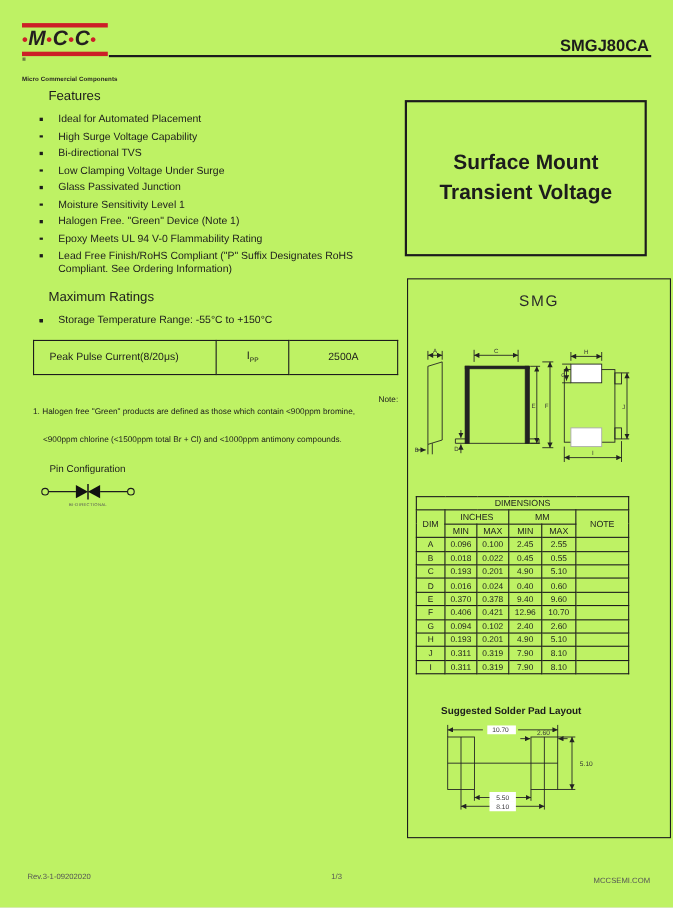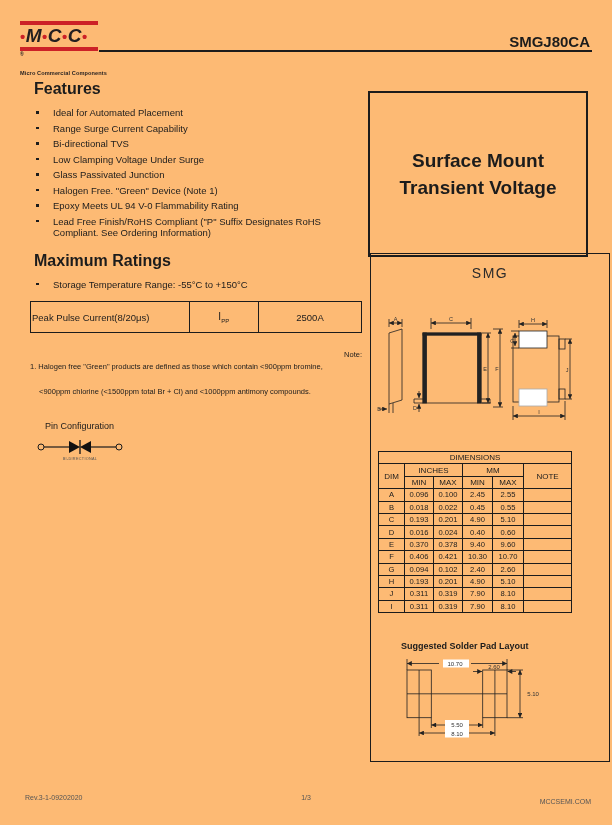--- a/index.html
+++ b/index.html
@@ -1,52 +1,52 @@
 <!DOCTYPE html>
 <html><head>
 <meta charset="utf-8">
 <style>
   html,body{margin:0;padding:0;background:#e8e8e8;}
-  .page{position:relative;width:612px;height:825px;background:#fdba74;margin:0 auto;
+  .page{position:relative;width:612px;height:825px;background:#bef264;margin:0 auto;
         font-family:"Liberation Sans",sans-serif;color:#1c1c1c;overflow:hidden;}
 
   
   .logo{position:absolute;left:20px;top:21px;width:84px;}
   .logo-bar{height:4px;background:#cc2127;width:78px;}
   .logo-text{font-size:19px;font-weight:bold;font-style:italic;letter-spacing:.5px;
              color:#231f20;line-height:21px;white-space:nowrap;}
   .logo-text .dot{color:#cc2127;font-style:normal;font-size:15px;}
   .logo-reg{font-size:5px;vertical-align:top;color:#231f20;font-weight:bold;}
   .logo-tagline{font-size:5.6px;font-weight:bold;letter-spacing:.1px;margin-top:1px;
                 color:#231f20;white-space:nowrap;}
   .header-rule{position:absolute;left:99px;right:20px;top:50px;height:2px;background:#1c1c1c;}
   .part-number{position:absolute;right:22px;top:33px;font-size:15px;font-weight:bold;}
 
   
   .left-col{position:absolute;left:30px;top:80px;width:332px;}
-  .section-title{font-size:16px;font-weight:bold;margin:0 0 9px 4px;}
+  .section-title{font-size:12px;font-weight:normal;margin:0 0 9px 14px;}
   ul.blist{list-style:none;margin:0;padding:0;}
   ul.blist li{position:relative;padding-left:23px;font-size:9.5px;line-height:11.5px;margin-bottom:4px;}
   ul.blist li .sq{position:absolute;left:6px;top:4px;width:2.5px;height:2.5px;background:#1c1c1c;}
   .mr-title{margin-top:13px;}
   .pulse-table{margin-top:11px;border-collapse:collapse;}
   .pulse-table td{border:1.2px solid #1c1c1c;height:28px;font-size:9.5px;}
-  .pulse-table td.c1{width:158px;padding-left:1px;}
+  .pulse-table td.c1{width:158px;padding-left:14px;}
   .pulse-table td.c2{width:68px;text-align:center;font-size:10px;}
   .pulse-table td.c3{width:102px;text-align:center;}
   .pulse-table sub{font-size:6px;}
   .note-label{margin-top:17px;font-size:7.5px;text-align:right;}
   .note-line{font-size:7.5px;line-height:9.5px;margin-top:2.5px;}
   .note-line.l2{margin-left:9px;margin-top:16px;}
 
   .pin-config-label{position:absolute;left:45px;top:421px;font-size:9px;}
   .pin-svg{position:absolute;left:36px;top:438px;}
 
   
-  .title-box{position:absolute;left:368px;top:91px;width:220px;height:166px;
+  .title-box{position:absolute;left:368px;top:91px;width:220px;height:142px;
              border:2px solid #1c1c1c;display:flex;align-items:center;justify-content:center;
              text-align:center;box-sizing:border-box;}
   .title-box .inner{font-size:19px;font-weight:bold;line-height:27.5px;}
 
   .smg-box{position:absolute;left:370px;top:253px;width:240px;height:509px;
            border:1.5px solid #1c1c1c;box-sizing:border-box;}
   .smg-label{text-align:center;margin-top:11px;font-size:14px;letter-spacing:1.5px;color:#2b2b2b;}
   .pkg-svg{position:absolute;left:4px;top:42px;}
 
   .dim-table{position:absolute;left:7px;top:197px;border-collapse:collapse;table-layout:fixed;width:193px;padding-left:48px;}
@@ -75,24 +75,25 @@
     <div class="logo-bar"></div><span class="logo-reg">®</span>
     <div class="logo-tagline">Micro Commercial Components</div>
   </div>
   <div class="header-rule"></div>
   <div class="part-number">SMGJ80CA</div>
 
   <div class="left-col">
     <div class="section-title">Features</div>
     <ul class="blist">
       <li><span class="sq"></span><span>Ideal for Automated Placement</span></li>
-      <li><span class="sq"></span><span>Range Surge Current Capability</span></li>
+      <li><span class="sq"></span><span>High Surge Voltage Capability</span></li>
       <li><span class="sq"></span><span>Bi-directional TVS</span></li>
       <li><span class="sq"></span><span>Low Clamping Voltage Under Surge</span></li>
       <li><span class="sq"></span><span>Glass Passivated Junction</span></li>
+      <li><span class="sq"></span><span>Moisture Sensitivity Level 1</span></li>
       <li><span class="sq"></span><span>Halogen Free. "Green" Device (Note 1)</span></li>
       <li><span class="sq"></span><span>Epoxy Meets UL 94 V-0 Flammability Rating</span></li>
       <li><span class="sq"></span><span>Lead Free Finish/RoHS Compliant ("P" Suffix Designates RoHS Compliant. See Ordering Information)</span></li>
     </ul>
 
     <div class="section-title mr-title">Maximum Ratings</div>
     <ul class="blist">
       <li><span class="sq"></span></li>
       <li><span class="sq"></span><span>Storage Temperature Range: -55°C to +150°C</span></li>
     </ul>
@@ -269,21 +270,21 @@
             <td>0.370</td>
             <td>0.378</td>
             <td>9.40</td>
             <td>9.60</td>
             <td></td>
           </tr>
       <tr>
             <td>F</td>
             <td>0.406</td>
             <td>0.421</td>
-            <td>10.30</td>
+            <td>12.96</td>
             <td>10.70</td>
             <td></td>
           </tr>
       <tr>
             <td>G</td>
             <td>0.094</td>
             <td>0.102</td>
             <td>2.40</td>
             <td>2.60</td>
             <td></td>

